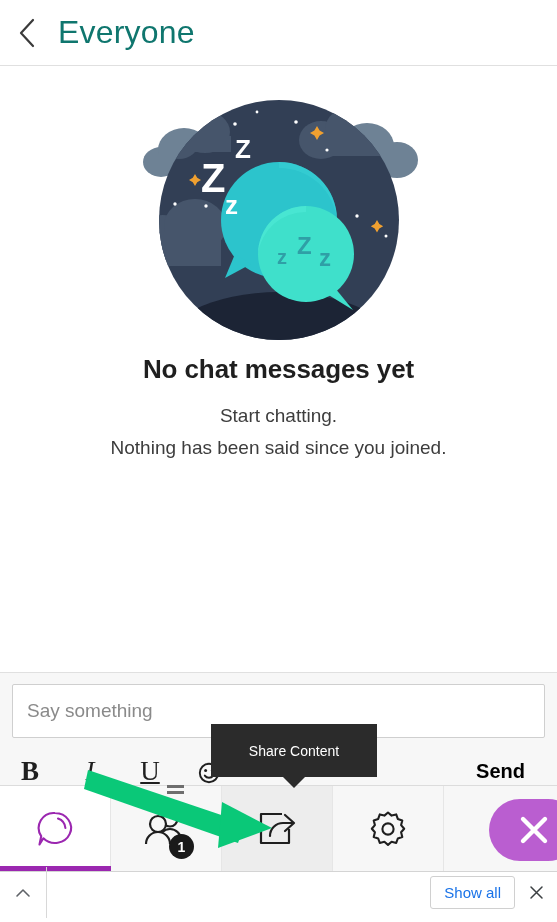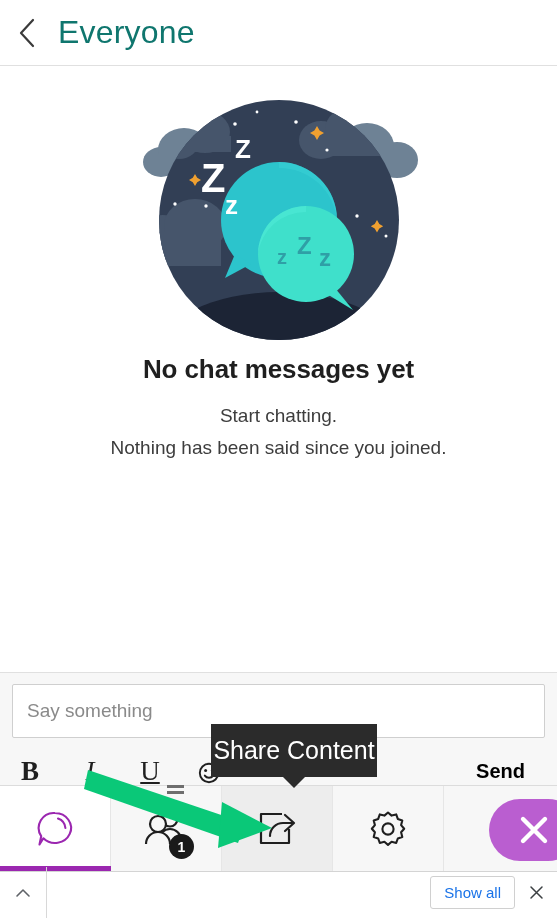--- a/index.html
+++ b/index.html
@@ -71,21 +71,21 @@
     position:absolute; right:32px; top:0; height:53px;
     display:flex; align-items:center; background:transparent; border:none;
     font-family:"Liberation Sans", sans-serif;
     font-size:20px; color:#000000; font-weight:700; cursor:pointer;
   }
 
   
   .tooltip {
     position:absolute; left:211px; top:724px; width:166px; height:53px;
     background:#2b2b2b; color:#ffffff; display:flex; align-items:center;
-    justify-content:center; font-size:25px; z-index:40;
+    justify-content:center; font-size:14px; z-index:40;
   }
   .tooltip-arrow {
     position:absolute; left:283px; top:777px; width:0; height:0;
     border-left:11px solid transparent; border-right:11px solid transparent;
     border-top:11px solid #2b2b2b; z-index:40;
   }
 
   
   .bottom-nav {
     position:absolute; left:0; top:785px; width:557px; height:86px;

